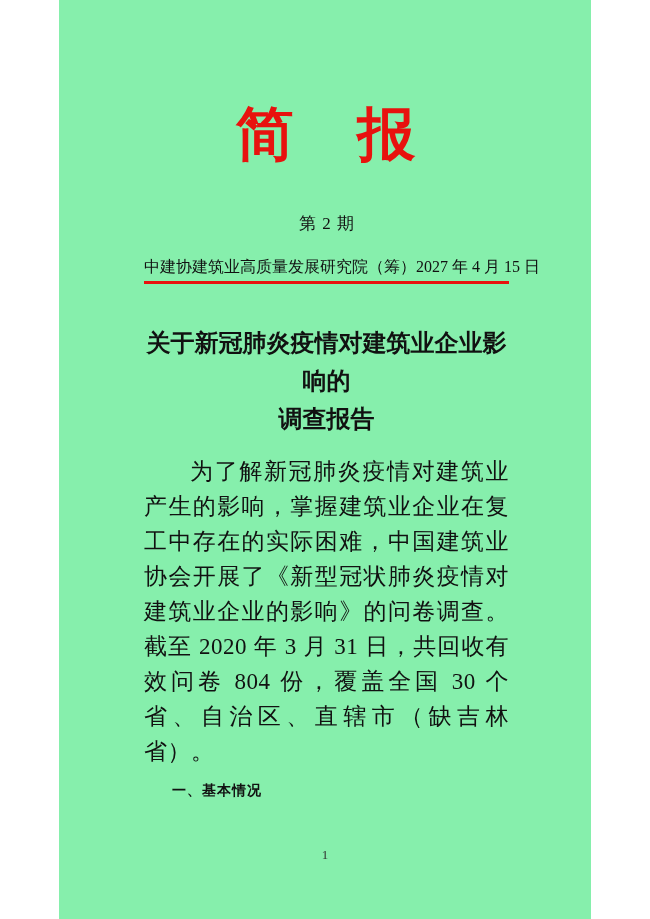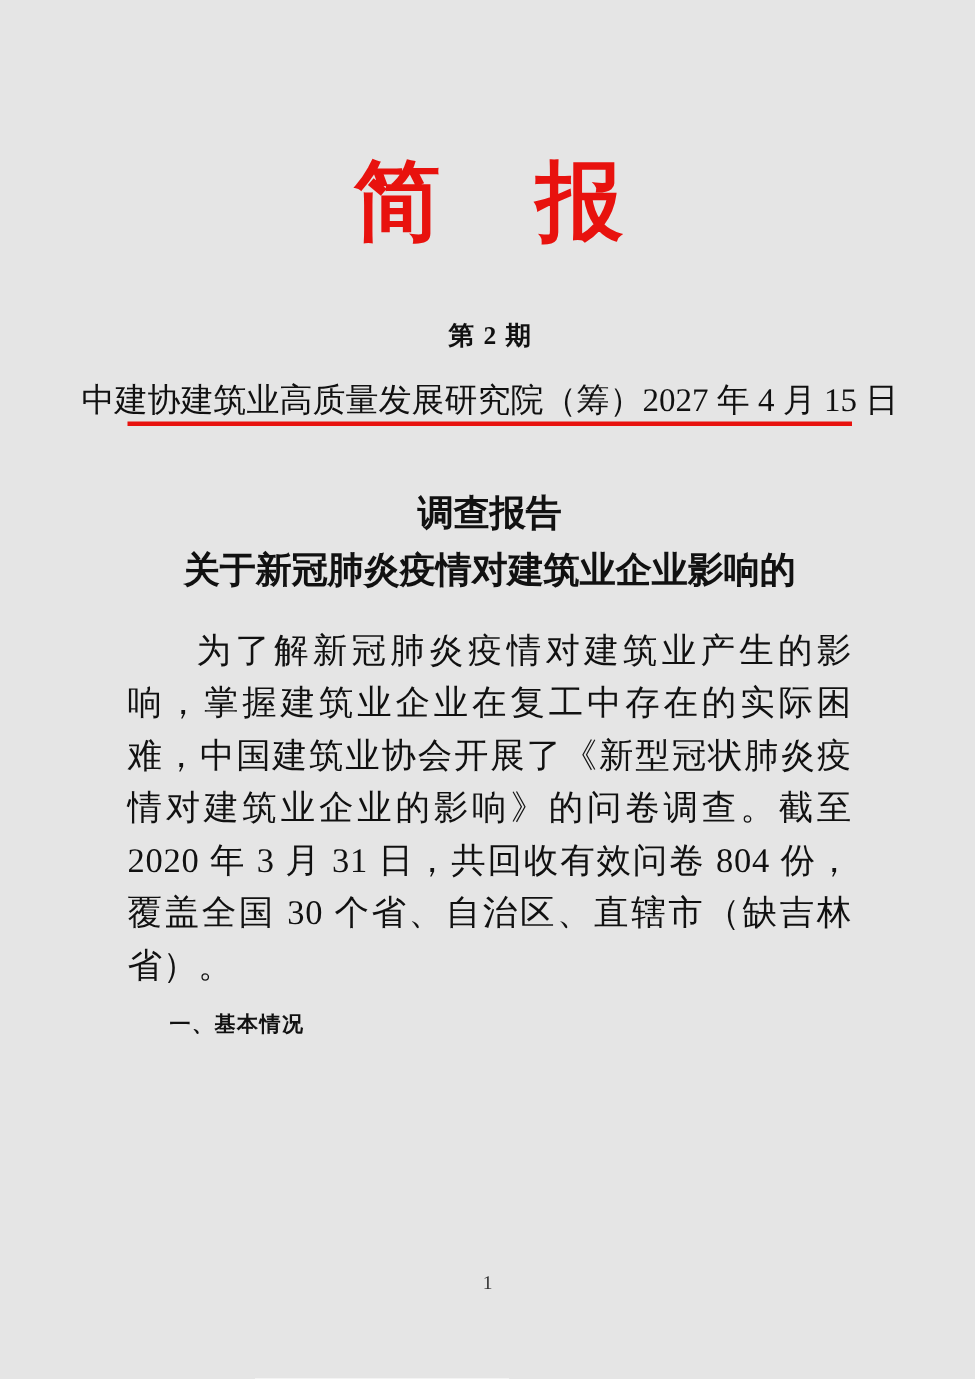--- a/index.html
+++ b/index.html
@@ -2,24 +2,24 @@
 <html style="--accent: #e8120e;"><head>
 <meta charset="utf-8">
 <style>
   html, body {
     margin: 0;
     padding: 0;
     background: #ffffff;
   }
   .page {
     position: relative;
-    width: 650px;
+    width: 532px;
     height: 919px;
     margin: 0 auto;
-    background: #e5e5e5;
+    background: #86efac;
     color: #111111;
     font-family: "Liberation Serif", "DejaVu Serif", serif;
     box-sizing: border-box;
     padding: 106px 82px 0 85px;
     overflow: hidden;
   }
   .masthead {
     font-size: 58px;
     line-height: 1;
     font-weight: bold;
@@ -27,28 +27,27 @@
     color: var(--accent, #e8120e);
     word-spacing: 45px;
     letter-spacing: 2px;
   }
   .issue {
     margin-top: 50px;
     font-size: 17px;
     line-height: 20px;
     text-align: center;
     word-spacing: 2px;
-    font-weight: bold;
   }
   .info-row {
     margin-top: 22px;
     display: flex;
-    justify-content: center;
+    justify-content: space-between;
     align-items: baseline;
-    font-size: 22px;
+    font-size: 16px;
     line-height: 22px;
     white-space: nowrap;
   }
   .rule {
     margin-top: 3px;
     height: 0;
     border-bottom: 3px solid var(--accent, #e8120e);
   }
   .doc-title {
     margin: 40px 0 0 0;
@@ -97,22 +96,22 @@
   <div class="issue">第 2 期</div>
 
   <div class="info-row">
     <span>中建协建筑业高质量发展研究院（筹）</span>
     <span>2027 年 4 月 15 日</span>
   </div>
 
   <div class="rule"></div>
 
   <h1 class="doc-title">
+    <span>关于新冠肺炎疫情对建筑业企业影响的</span>
     <span>调查报告</span>
-    <span>关于新冠肺炎疫情对建筑业企业影响的</span>
   </h1>
 
   <p class="body-para">为了解新冠肺炎疫情对建筑业产生的影响，掌握建筑业企业在复工中存在的实际困难，中国建筑业协会开展了《新型冠状肺炎疫情对建筑业企业的影响》的问卷调查。截至 2020 年 3 月 31 日，共回收有效问卷 804 份，覆盖全国 30 个省、自治区、直辖市（缺吉林省）。</p>
 
   <h2 class="section-heading">一、基本情况</h2>
 
 
   <div class="page-number">1</div>
 
 </div>

